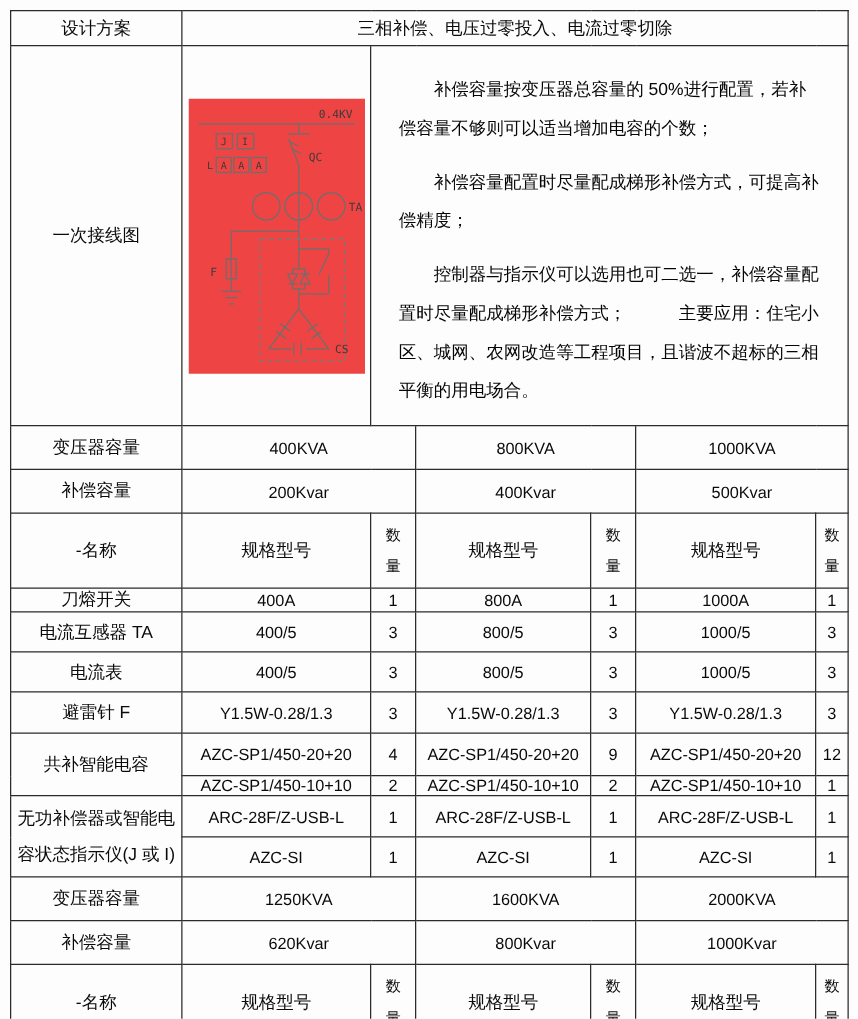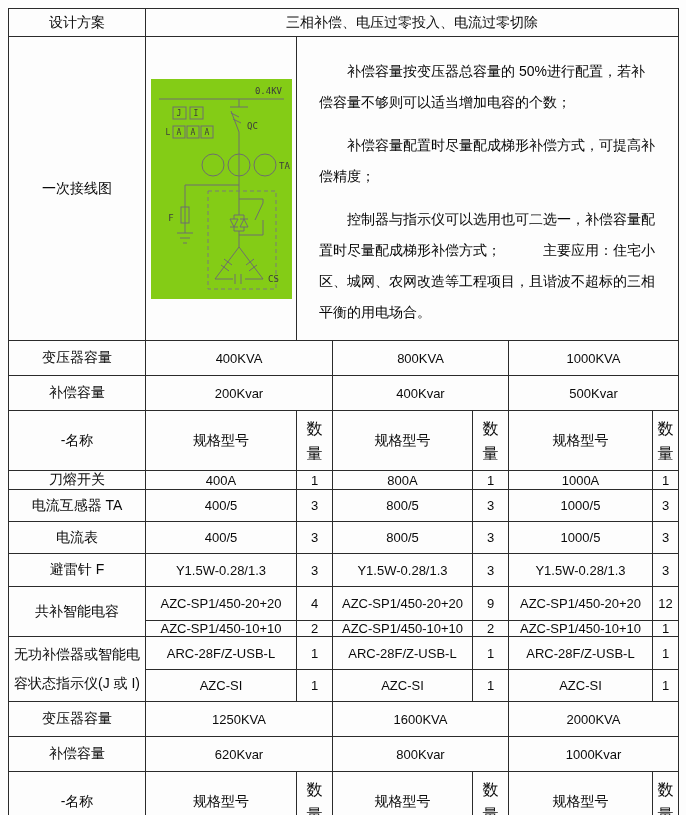--- a/index.html
+++ b/index.html
@@ -22,35 +22,35 @@
     padding: 0 2px; overflow: hidden;
   }
   td.lbl { font-size: 14px; }
   td.two-line { line-height: 29px; padding: 0 5px; }
   tr.h28 { height: 28px; } tr.h228 { height: 228px; }
   tr.h35 { height: 35px; } tr.h60 { height: 60px; }
   tr.h31 { height: 14px; } tr.h32 { height: 32px; }
   tr.h33 { height: 33px; } tr.h34 { height: 34px; }
   .qty-head-inner {
     display: inline-block; width: 16px;
-    word-break: break-all; line-height: 25px; font-size: 16px; font-family: Liberation Serif, serif;
+    word-break: break-all; line-height: 25px; font-size: 12px; font-family: Liberation Serif, serif;
   }
   td.notes {
     text-align: left; vertical-align: top;
     padding: 7px 10px 0 10px;
   }
   .notes p {
     margin: 12px; text-indent: 28px;
     font-size: 14px; line-height: 31px;
     color: #050505;
   }
   td.diagram-cell { padding: 0; vertical-align: middle; }
   .diagram-box {
     width: 141px; height: 220px; margin: 3px auto;
-    background: #84cc16;
+    background: #ef4444;
   }
   svg text { font-family: "DejaVu Sans Mono", monospace; fill: #3c3c3c; }
   svg .ln { stroke: #6e6e6e; stroke-width: 1; fill: none; }
   svg .dash { stroke: #7a7a7a; stroke-width: 1; fill: none; stroke-dasharray: 4 3; }
 </style>
 </head>
 <body>
 
 <div class="page">
 <table class="spec">

